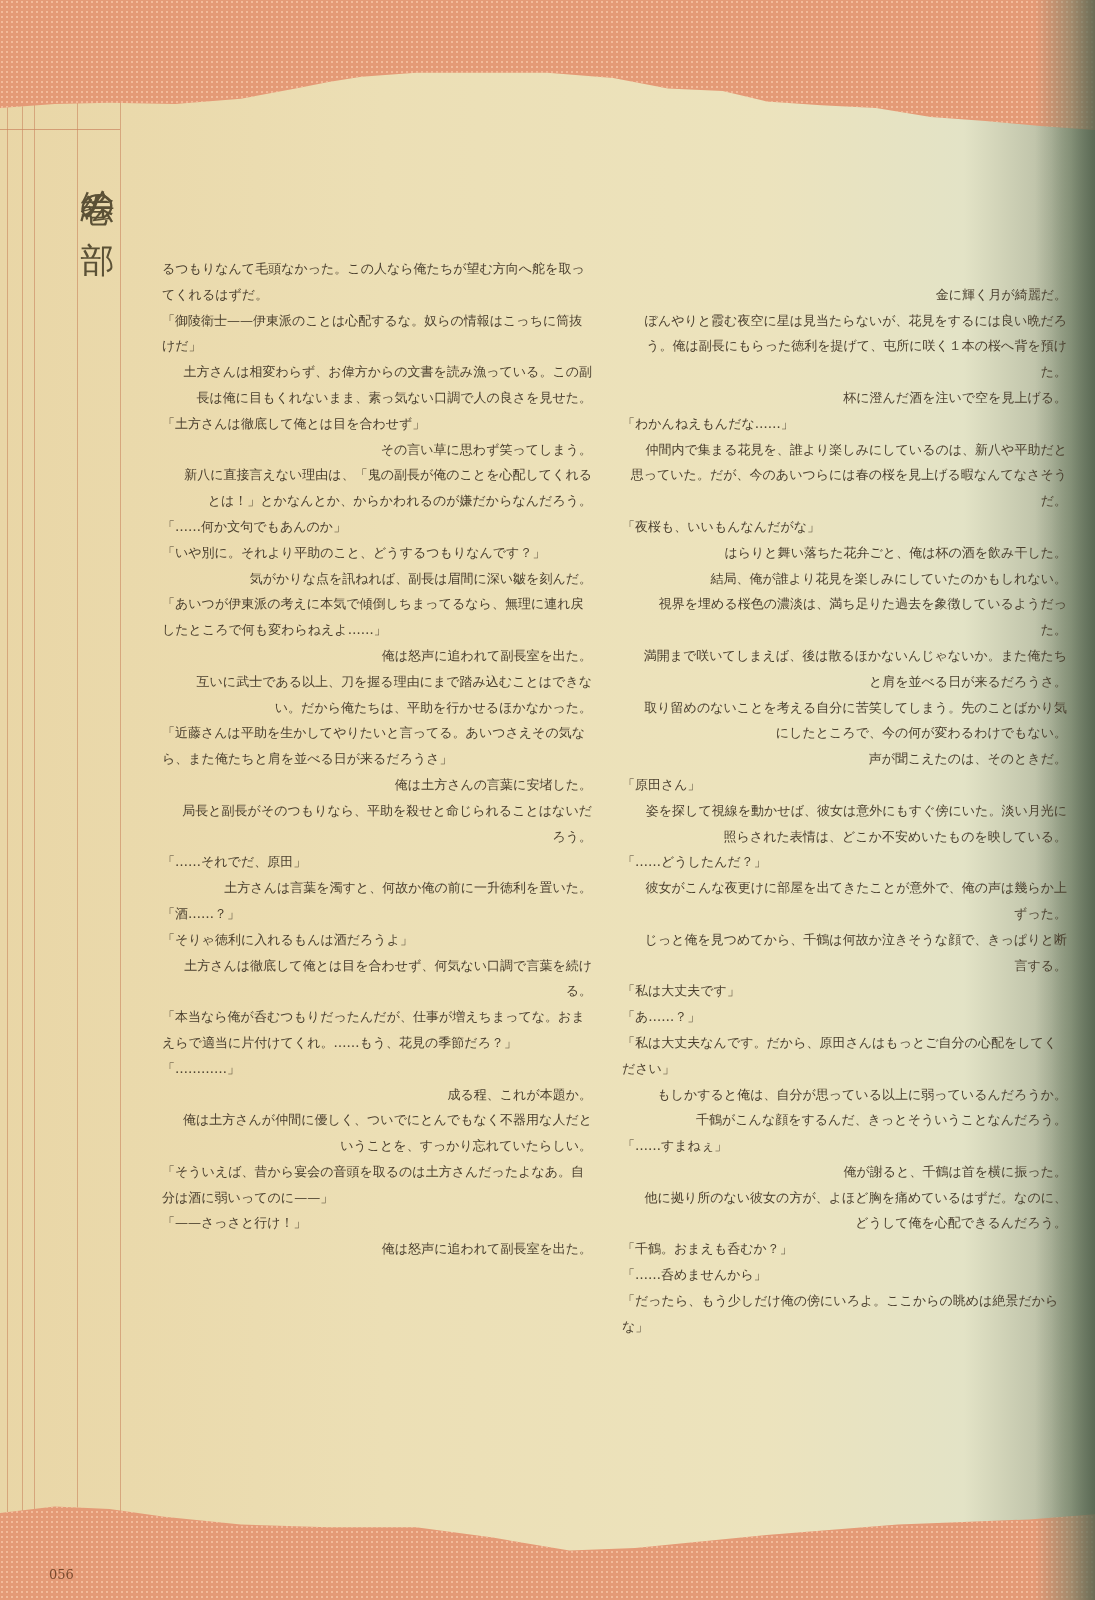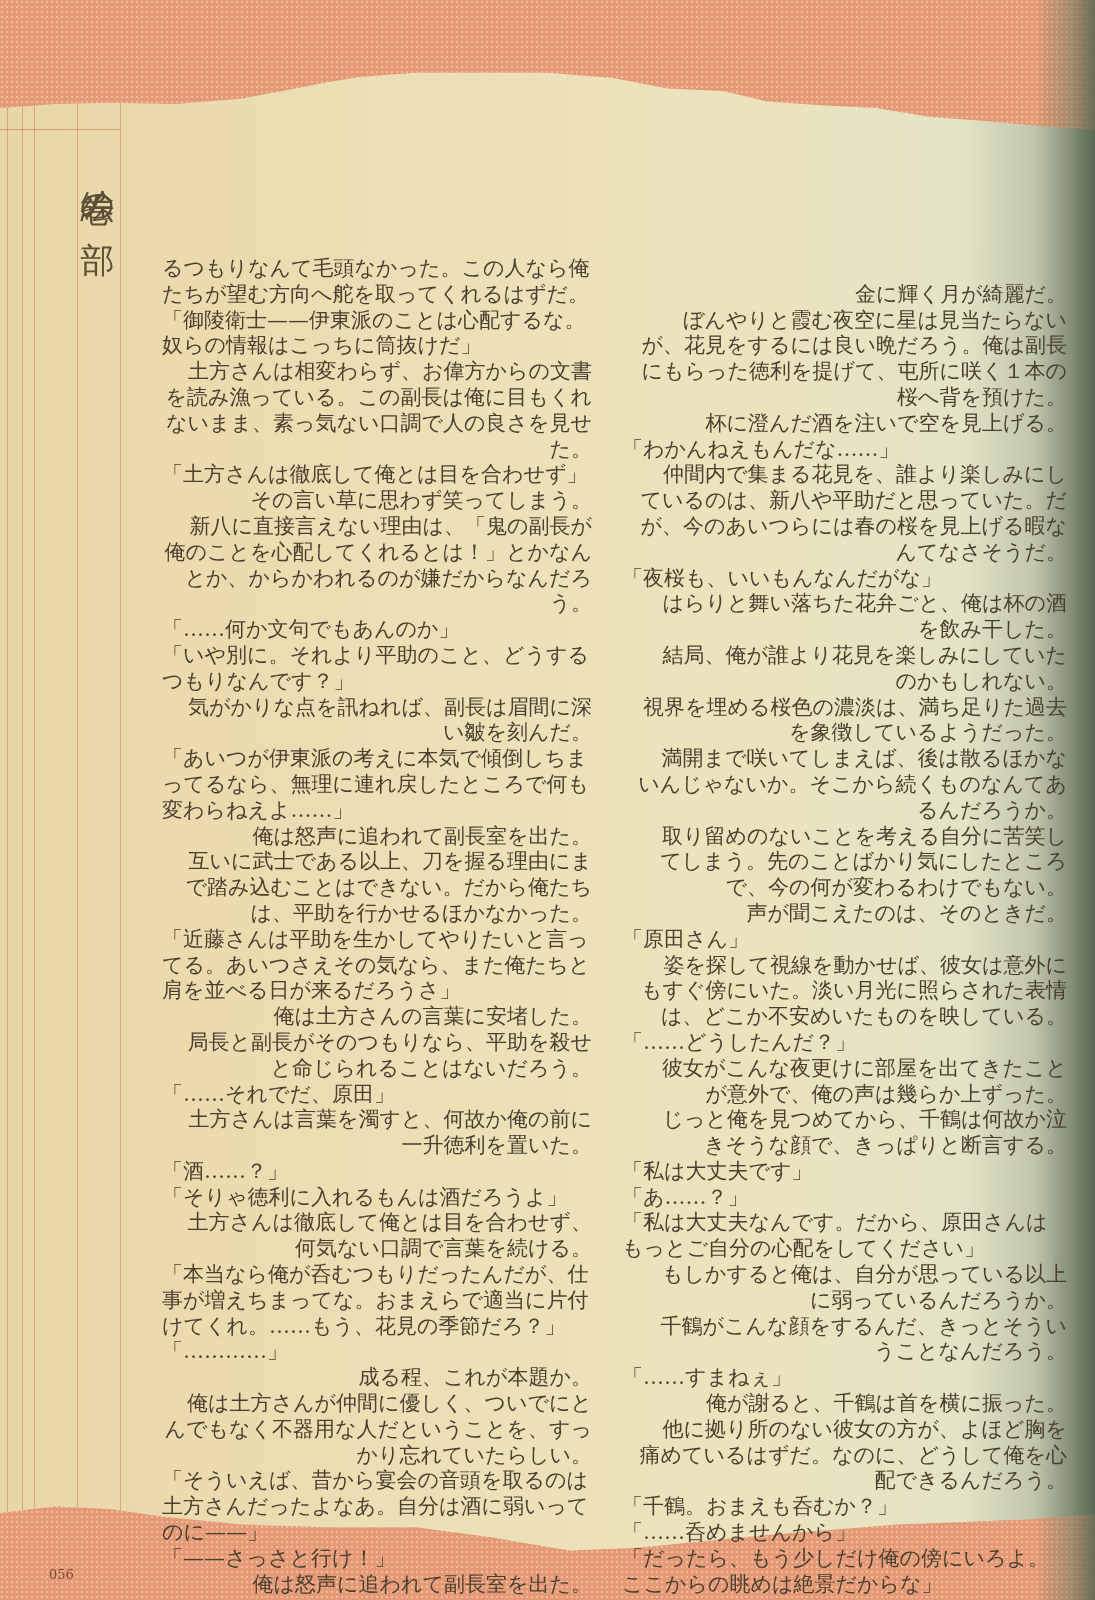--- a/index.html
+++ b/index.html
@@ -30,21 +30,21 @@
     background:linear-gradient(90deg, rgba(120,135,110,0) 0%, rgba(110,125,100,.55) 60%, rgba(85,100,80,.85) 100%);
   }
   .section-title {
     position:absolute; left:78px; top:163px; width:40px;
     writing-mode:vertical-rl; font-size:34px; line-height:40px;
     color:#5b5136; letter-spacing:4px;
     font-family:"DejaVu Serif", serif;
   }
   .col {
     position:absolute; top:256px; width:430px;
-    font-size:21px; line-height:25.8px; color:#4a3f2e;
+    font-size:13px; line-height:25.8px; color:#4a3f2e;
     font-family:"DejaVu Serif", serif;
   }
   .col.left { left:162px; }
   .col.right { left:622px; width:445px; }
   .col p { margin:0; }
   .col p.ind { text-indent:1em;text-align:right; }
   .page-num {
     position:absolute; left:49px; top:1567px;
     font-size:13px; color:#7a4a2e; font-family:"DejaVu Serif", serif;
   }
@@ -102,21 +102,21 @@
     <p>&nbsp;</p>
     <p class="ind">金に輝く月が綺麗だ。</p>
     <p class="ind">ぼんやりと霞む夜空に星は見当たらないが、花見をするには良い晩だろう。俺は副長にもらった徳利を提げて、屯所に咲く１本の桜へ背を預けた。</p>
     <p class="ind">杯に澄んだ酒を注いで空を見上げる。</p>
     <p>「わかんねえもんだな……」</p>
     <p class="ind">仲間内で集まる花見を、誰より楽しみにしているのは、新八や平助だと思っていた。だが、今のあいつらには春の桜を見上げる暇なんてなさそうだ。</p>
     <p>「夜桜も、いいもんなんだがな」</p>
     <p class="ind">はらりと舞い落ちた花弁ごと、俺は杯の酒を飲み干した。</p>
     <p class="ind">結局、俺が誰より花見を楽しみにしていたのかもしれない。</p>
     <p class="ind">視界を埋める桜色の濃淡は、満ち足りた過去を象徴しているようだった。</p>
-    <p class="ind">満開まで咲いてしまえば、後は散るほかないんじゃないか。そこから続くものなんてあるんだろうか。</p>
+    <p class="ind">満開まで咲いてしまえば、後は散るほかないんじゃないか。また俺たちと肩を並べる日が来るだろうさ。</p>
     <p class="ind">取り留めのないことを考える自分に苦笑してしまう。先のことばかり気にしたところで、今の何が変わるわけでもない。</p>
     <p class="ind">声が聞こえたのは、そのときだ。</p>
     <p>「原田さん」</p>
     <p class="ind">姿を探して視線を動かせば、彼女は意外にもすぐ傍にいた。淡い月光に照らされた表情は、どこか不安めいたものを映している。</p>
     <p>「……どうしたんだ？」</p>
     <p class="ind">彼女がこんな夜更けに部屋を出てきたことが意外で、俺の声は幾らか上ずった。</p>
     <p class="ind">じっと俺を見つめてから、千鶴は何故か泣きそうな顔で、きっぱりと断言する。</p>
     <p>「私は大丈夫です」</p>
     <p>「あ……？」</p>
     <p>「私は大丈夫なんです。だから、原田さんはもっとご自分の心配をしてください」</p>

